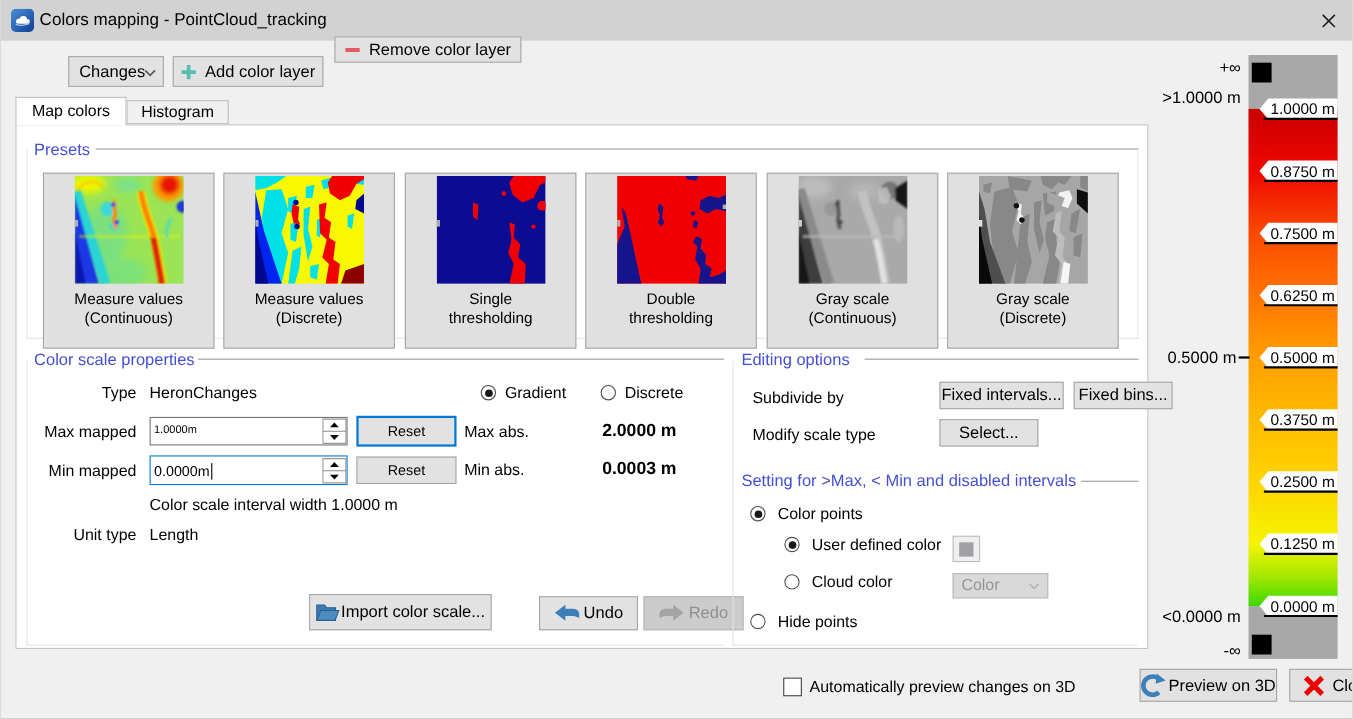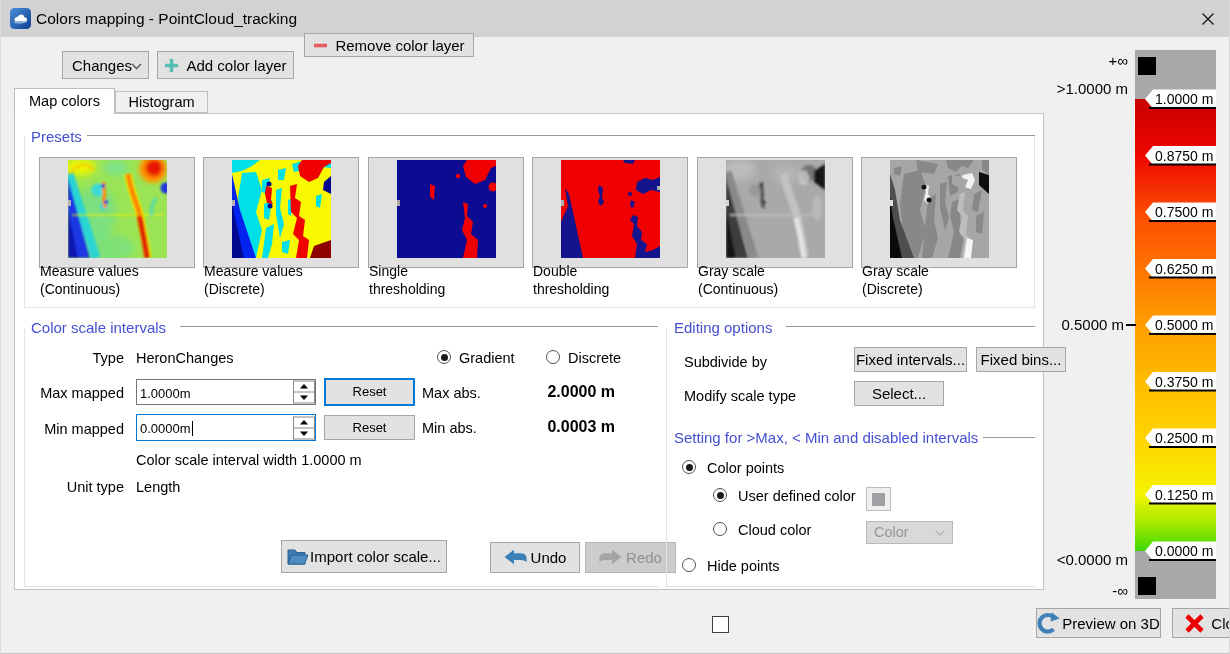--- a/index.html
+++ b/index.html
@@ -7,21 +7,21 @@
 body { font-family:"Liberation Sans", sans-serif; background:#f0f0f0; position:relative; font-size:14.5px; color:#000; }
 .abs { position:absolute; }
 .titlebar { left:0; top:0; width:1230px; height:37px; background:#d2d2d2; }
 .title-text { left:36px; top:0; height:37px; line-height:37px; font-size:15.5px; }
 .btn { background:#e2e2e2; border:1px solid #a6a6a6; display:flex; align-items:center; justify-content:center; font-size:15px; white-space:nowrap;margin-left:48px; }
 .tab-sel { background:#fff; border:1px solid #bfbfbf; border-bottom:none; }
 .tab-uns { background:#f0f0f0; border:1px solid #bfbfbf; }
 .panel { left:14px; top:113px; width:1030px; height:477px; background:#fff; border:1px solid #c3c3c3; }
 .gtitle { color:#444fd1; font-size:15px; }
 .gline { height:1px; background:#9a9a9a; }
-.pbox { background:#e0e0e0; border:1px solid #a5a5a5; width:156px; height:111px; top:157px; text-align:left; }
+.pbox { background:#e0e0e0; border:1px solid #a5a5a5; width:156px; height:160px; top:157px; text-align:center; }
 .pbox .cap { position:absolute; left:0; top:104px; width:100%; line-height:18px; font-size:14px; }
 .pbox svg { position:absolute; left:28px; top:2px; }
 .rlabel { text-align:right; }
 .input { background:#fff; border:1px solid #767676; position:absolute; }
 .radio { position:absolute; width:14px; height:14px; border-radius:50%; border:1px solid #505050; background:#fff; }
 .radio.sel::after { content:""; position:absolute; left:2.5px; top:2.5px; width:7px; height:7px; border-radius:50%; background:#1a1a1a; }
 .bold { font-weight:bold; }
 </style>
 </head>
 <body>
@@ -239,34 +239,34 @@
     <polygon points="89,12 99,15 99,34 89,25" fill="#0d0d0d"></polygon>
     <polygon points="62,14 78,20 74,30 62,24" fill="#a6a6a6"></polygon>
     <path d="M33,24 L39,26 L38,34 L41,38 L38,44 L34,40 L36,32 Z" fill="#f0f0f0"></path>
     <circle cx="34" cy="27" r="2.5" fill="#111"></circle>
     <circle cx="39" cy="40" r="2.5" fill="#111"></circle>
     <rect x="0" y="40" width="3" height="6" fill="#e0e0e0"></rect>
   </svg>
       <span class="cap">Gray scale<br>(Discrete)</span>
     </div>
 
-  <div class="abs gtitle" style="left:31px;top:319px;">Color scale intervals</div>
+  <div class="abs gtitle" style="left:31px;top:319px;">Color scale properties</div>
   <div class="abs gline" style="left:180px;top:326px;width:478px;"></div>
   <div class="abs" style="left:24px;top:328px;width:634px;height:259px;border-left:1px solid #e4e4e4;border-bottom:1px solid #e4e4e4;"></div>
 
   <div class="abs rlabel" style="left:40px;top:350px;width:84px;">Type</div>
   <div class="abs" style="left:136px;top:350px;">HeronChanges</div>
   <div class="radio sel" style="left:437px;top:350px;"></div>
   <div class="abs" style="left:459px;top:350px;">Gradient</div>
   <div class="radio" style="left:546px;top:350px;"></div>
   <div class="abs" style="left:568px;top:350px;">Discrete</div>
 
   <div class="abs rlabel" style="left:30px;top:385px;width:94px;">Max mapped</div>
   <div class="input" style="left:136px;top:379px;width:180px;height:26px;"></div>
-  <div class="abs" style="left:140px;top:386px;font-size:13px;">1.0000m</div>
+  <div class="abs" style="left:140px;top:386px;font-size:10px;">1.0000m</div>
   <div class="abs rlabel" style="left:30px;top:421px;width:94px;">Min mapped</div>
   <div class="input" style="left:136px;top:414px;width:180px;height:27px;border-color:#0078d7;"></div>
   <div class="abs" style="left:140px;top:421px;font-size:13px;">0.0000m<span style="border-left:1px solid #000;margin-left:1px"></span></div>
 
   <svg class="abs" style="left:293px;top:380px;" width="22" height="24" viewBox="0 0 22 23">
     <rect x="0.5" y="0.5" width="21" height="22" fill="#fff" stroke="#8a8a8a"></rect>
     <line x1="0.5" y1="11.5" x2="21.5" y2="11.5" stroke="#8a8a8a"></line>
     <polygon points="11,3.5 15,8 7,8" fill="#000"></polygon>
     <polygon points="11,19.5 15,15 7,15" fill="#000"></polygon>
   </svg>
@@ -327,20 +327,21 @@
   <div class="abs" style="left:738px;top:522px;">Cloud color</div>
   <div class="abs" style="left:866px;top:521px;width:87px;height:23px;border:1px solid #b9b9b9;background:#d9d9d9;color:#949494;padding-left:7px;line-height:21px;">Color
     <svg style="position:absolute;right:7px;top:8px" width="10" height="6" viewBox="0 0 10 6">
         <path d="M1 1 L5 5 L9 1" stroke="#b0b0b0" stroke-width="1.3" fill="none"></path>
       </svg>
   </div>
   <div class="radio" style="left:682px;top:558px;"></div>
   <div class="abs" style="left:707px;top:558px;">Hide points</div>
 
   <div class="abs" style="left:712px;top:616px;width:17px;height:17px;border:1.5px solid #404040;background:#fff;"></div>
+  <div class="abs" style="left:736px;top:617px;">Automatically preview changes on 3D</div>
   <div class="abs btn" style="left:988px;top:608px;width:125px;height:30px;">
     <svg width="24" height="24" viewBox="0 0 24 24" style="margin-right:1px">
       <path d="M16.9,6.7 A8.3,8.3 0 1 0 16.5,18.3" fill="none" stroke="#3d80b8" stroke-width="4.2"></path>
       <polygon points="14.6,1.2 22.6,7.6 13.6,10.6" fill="#3d80b8"></polygon>
     </svg>Preview on 3D</div>
   <div class="abs btn" style="left:1124px;top:608px;width:91px;height:30px;">
     <svg width="19" height="19" viewBox="0 0 19 19" style="margin-right:7px">
       <path d="M2,2 L17,17 M17,2 L2,17" stroke="#ee0000" stroke-width="4.6"></path>
     </svg>Close</div>
 </div>

